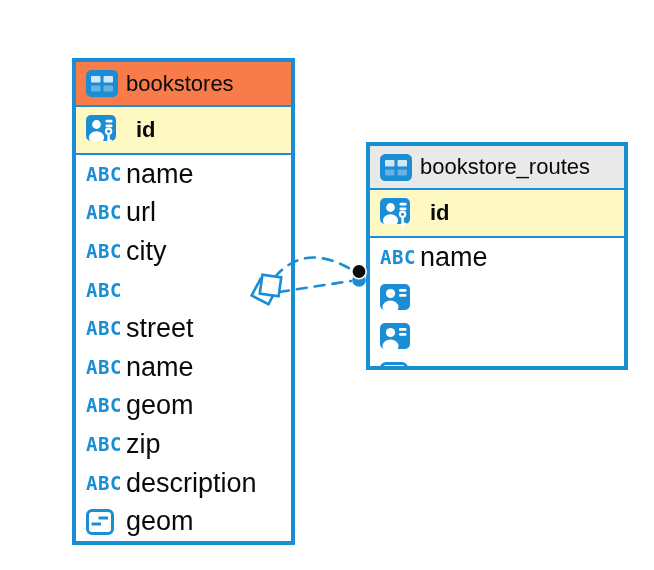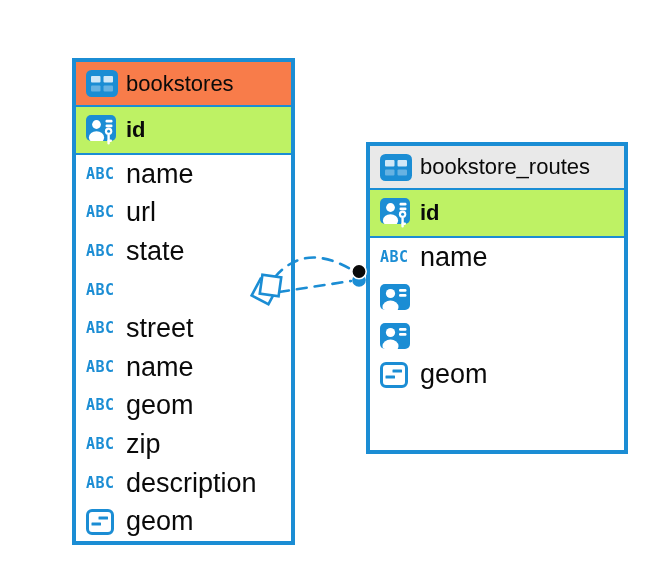--- a/index.html
+++ b/index.html
@@ -5,40 +5,40 @@
   html,body{margin:0;padding:0;background:#ffffff;}
   .canvas{
     position:relative;width:654px;height:570px;background:#ffffff;
     font-family:"Liberation Sans",sans-serif;overflow:hidden;
   }
   .er-table{
     position:absolute;background:#ffffff;border:4px solid #1b8dd4;
     box-sizing:border-box;z-index:1;overflow:hidden;
   }
   .t-bookstores{left:72px;top:58px;width:223px;height:487px;}
-  .t-routes{left:366px;top:142px;width:262px;height:312px;}
+  .t-routes{left:366px;top:142px;width:262px;height:228px;}
   .thead{
     display:flex;align-items:center;gap:8px;padding:0 10px;
     border-bottom:2px solid #1b8dd4;
   }
   .t-bookstores .thead{height:43px;background:#f87c4a;}
   .t-routes .thead{height:42px;background:#e9e9e9;}
   .tname{font-size:22px;font-weight:500;color:#0a0a0a;white-space:nowrap;}
   .pkrow{
-    display:flex;align-items:center;gap:6px;padding:0 10px;
-    border-bottom:2px solid #1b8dd4;height:46px;background:#bef264;
+    display:flex;align-items:center;gap:16px;padding:0 10px;
+    border-bottom:2px solid #1b8dd4;height:46px;background:#fef9c3;
   }
   .pkname{font-size:22px;font-weight:700;color:#0a0a0a;white-space:nowrap;}
   .crow{display:flex;align-items:center;gap:6px;padding:0 10px;}
   .t-bookstores .crow{height:38.6px;}
   .t-routes .crow{height:39px;}
   .cname{font-size:27px;color:#0a0a0a;white-space:nowrap;}
   .islot{flex:0 0 34px;width:34px;display:flex;align-items:center;}
   .abc-icon{
-    font-family:"DejaVu Sans Mono",monospace;font-weight:700;font-size:15px;
+    font-family:"DejaVu Sans Mono",monospace;font-weight:700;font-size:19px;
     color:#1b8dd4;letter-spacing:0.5px;line-height:1;
   }
   svg.overlay{position:absolute;left:0;top:0;z-index:5;pointer-events:none;}
   .icn{display:block;}
 </style>
 </head>
 <body>
 
 <div class="canvas">
 
@@ -87,21 +87,21 @@
     <div class="crow">
       <span class="islot">
           <span class="abc-icon">ABC</span>
         </span>
       <span class="cname">url</span>
     </div>
     <div class="crow">
       <span class="islot">
           <span class="abc-icon">ABC</span>
         </span>
-      <span class="cname">state</span>
+      <span class="cname">city</span>
     </div>
     <div class="crow">
       <span class="islot">
           <span class="abc-icon">ABC</span>
         </span>
     </div>
     <div class="crow">
       <span class="islot">
           <span class="abc-icon">ABC</span>
         </span>

